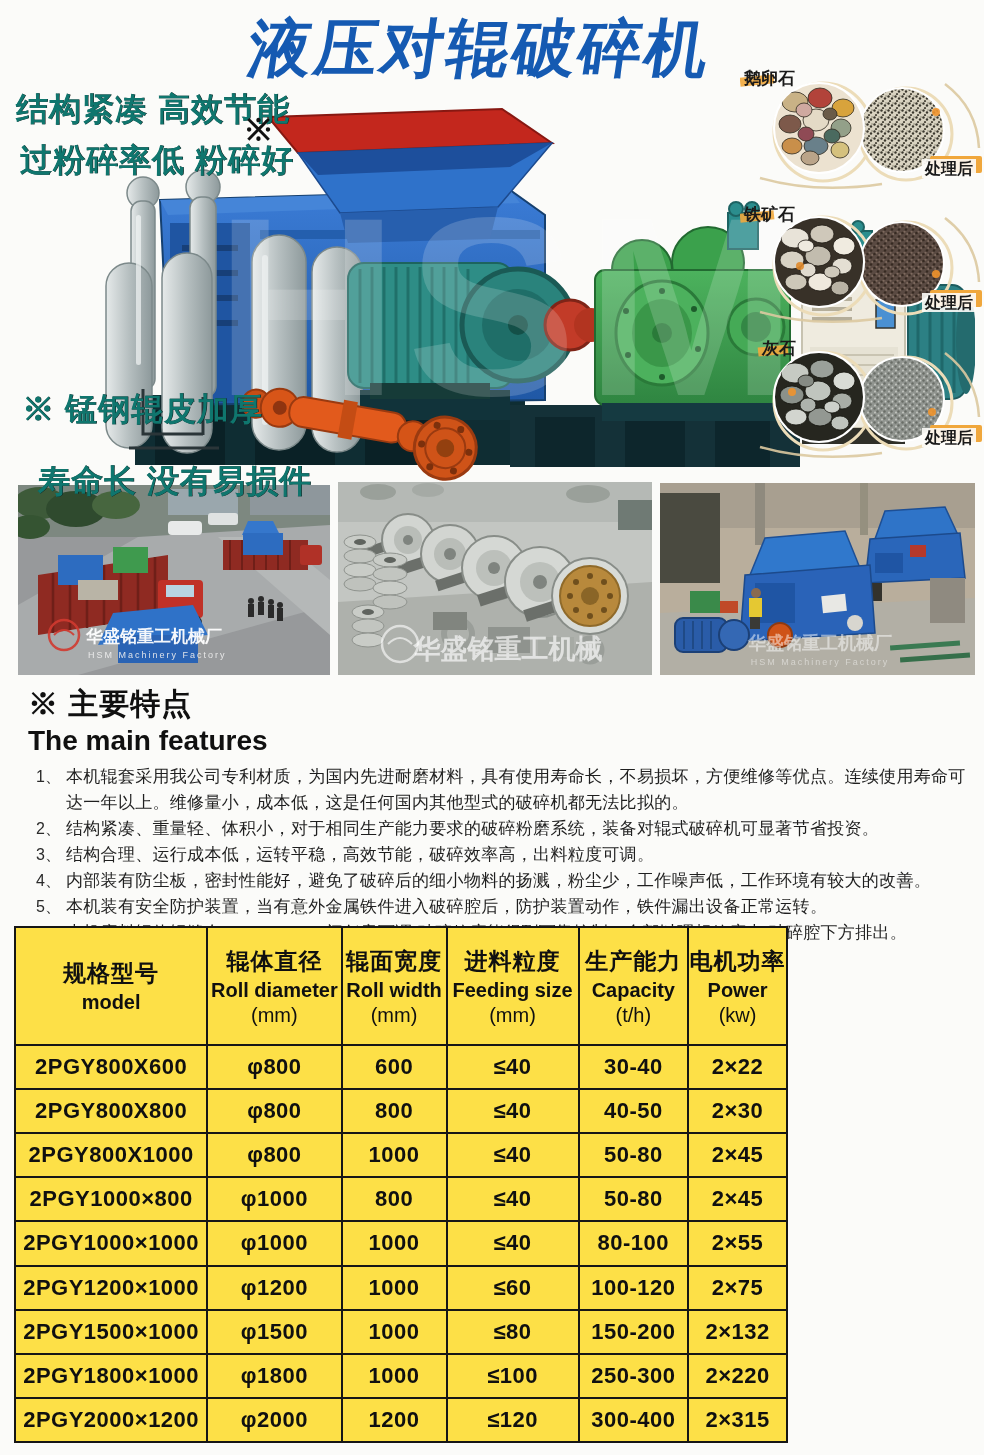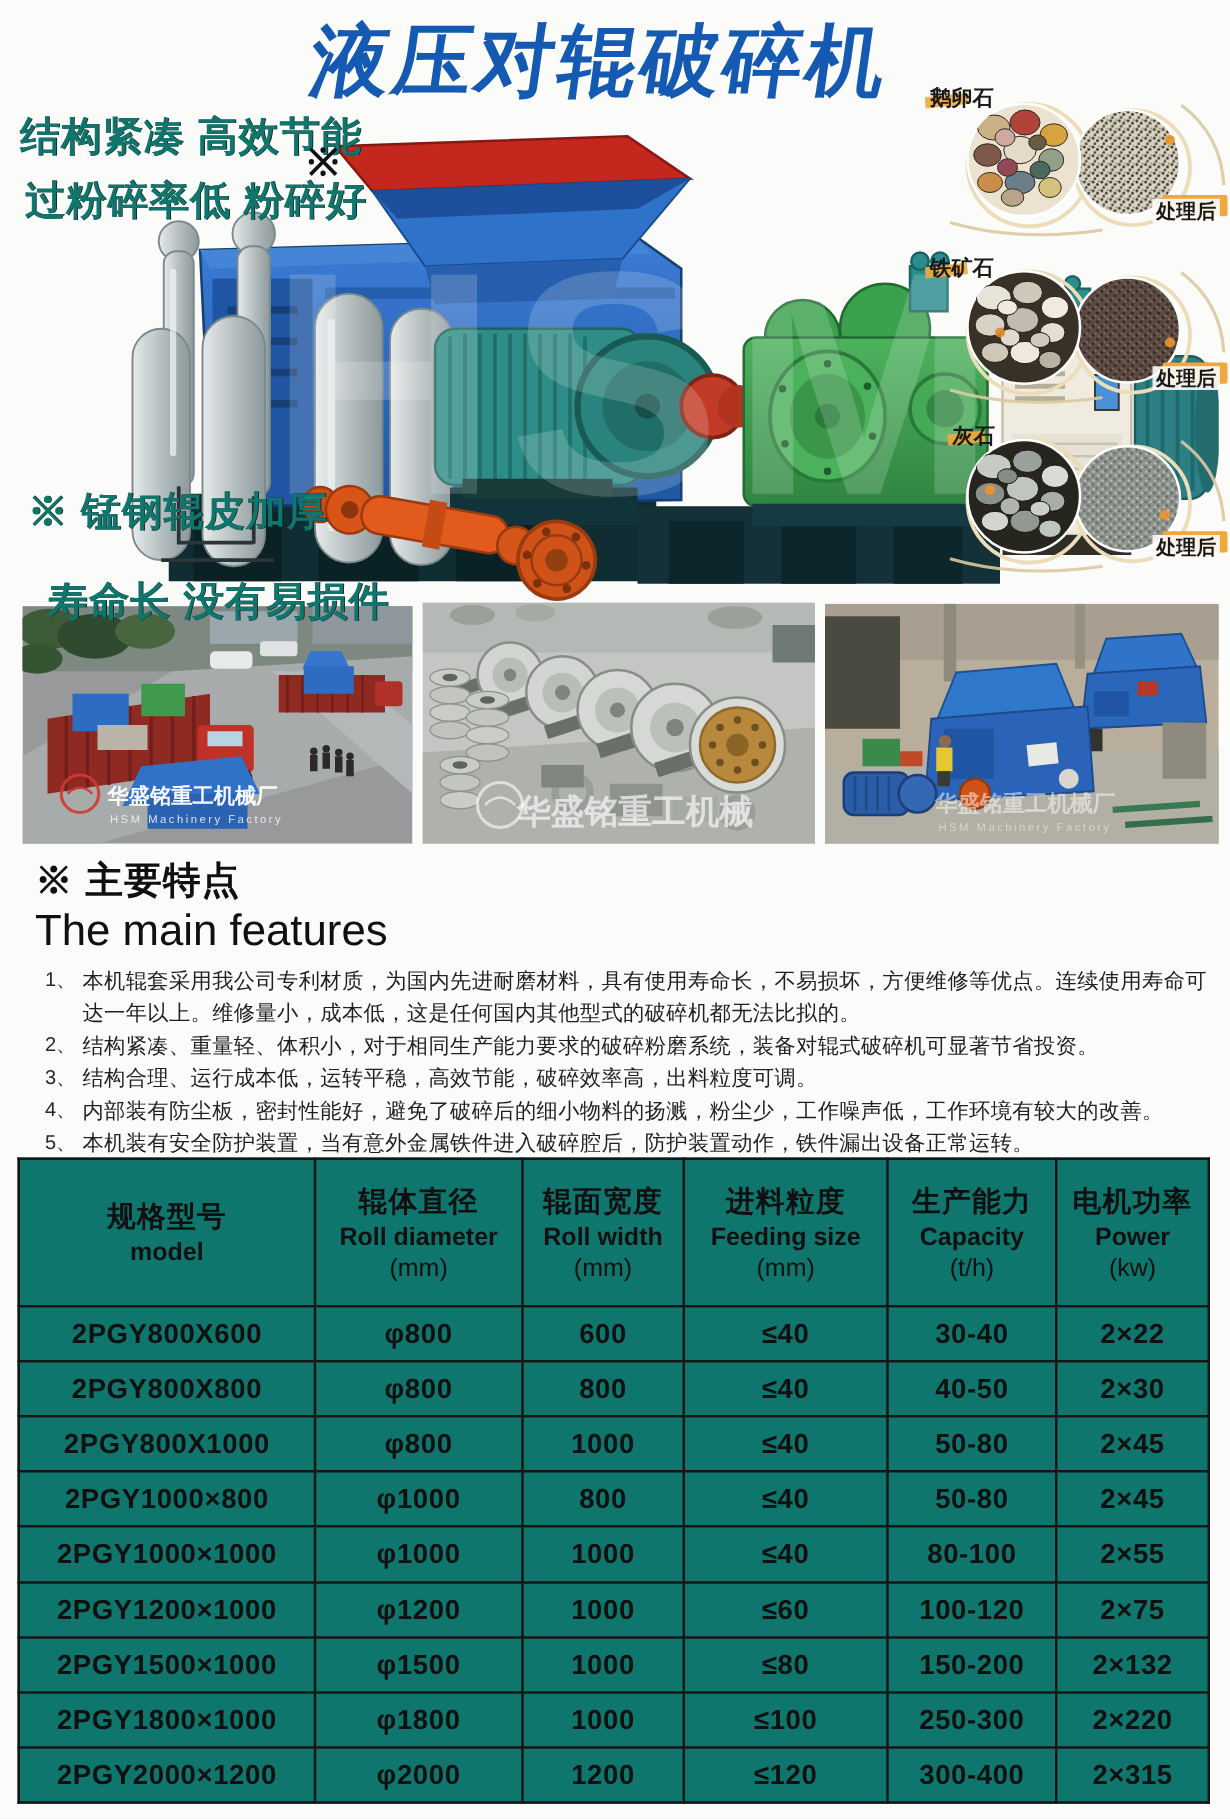--- a/index.html
+++ b/index.html
@@ -10,30 +10,30 @@
   .slogan{font-weight:900;color:#0f766e;letter-spacing:1px;z-index:6;font-size:32px;
           text-shadow:0.6px 0 #141414;}
   .slogan1{left:16px;top:88px;}
   .slogan2{left:20px;top:139px;}
   .hopper-star{left:246px;top:108px;font-size:30px;font-weight:900;color:#111;z-index:6;}
   .mid1{left:22px;top:388px;}
   .mid2{left:38px;top:460px;text-align:right;}
   .features{left:0;top:684px;width:984px;z-index:3;}
   .feat-head{margin-left:18px;display:flex;align-items:baseline;flex-direction:column;}
   .feat-head-cn{font-size:30px;font-weight:900;color:#101010;letter-spacing:1px;}
-  .feat-head-en{font-size:35px;font-weight:normal;color:#101010;margin-left:10px;}
+  .feat-head-en{font-size:28px;font-weight:bold;color:#101010;margin-left:10px;}
   .feat-list{margin:7px 0 0 36px;width:934px;}
   .feat-item{display:flex;font-size:17px;line-height:26px;color:#1f1f1f;}
   .feat-num{width:30px;flex:none;font-size:16px;color:#2a2a2a;}
   .feat-text{flex:1;letter-spacing:0.3px;}
   .spec-head{left:18px;top:932px;display:flex;align-items:center;z-index:3;}
   .spec-head-cn{font-size:31px;font-weight:900;color:#101010;letter-spacing:2px;}
   .spec-head-en{font-size:26px;font-weight:bold;color:#101010;margin-left:8px;}
-  table.specs{position:absolute;left:14px;top:926px;width:954px;height:517px;
-              border-collapse:collapse;table-layout:fixed;background:#0f766e;z-index:3;}
+  table.specs{position:absolute;left:14px;top:926px;width:774px;height:517px;
+              border-collapse:collapse;table-layout:fixed;background:#fde047;z-index:3;}
   table.specs th,table.specs td{border:2px solid #161616;text-align:center;vertical-align:middle;
               padding:0;color:#101010;}
   table.specs thead th{height:116px;}
   .h-cn{display:block;font-size:23px;font-weight:bold;letter-spacing:1px;}
   .h-en{display:block;font-size:20px;font-weight:600;margin-top:2px;}
   .h-unit{display:block;font-size:20px;font-weight:400;margin-top:2px;}
   table.specs tbody td{font-size:22px;font-weight:bold;letter-spacing:0.5px;}
   svg text{font-family:"Liberation Sans",sans-serif;}
 </style>
 </head>

